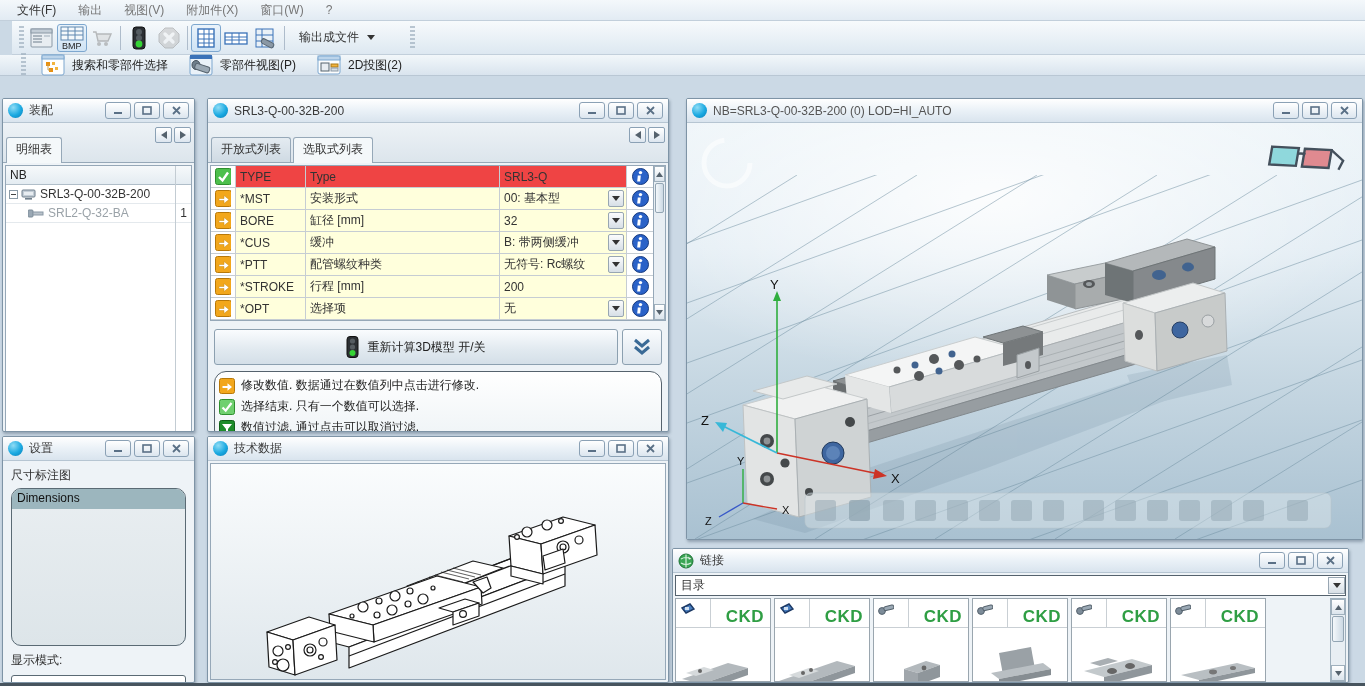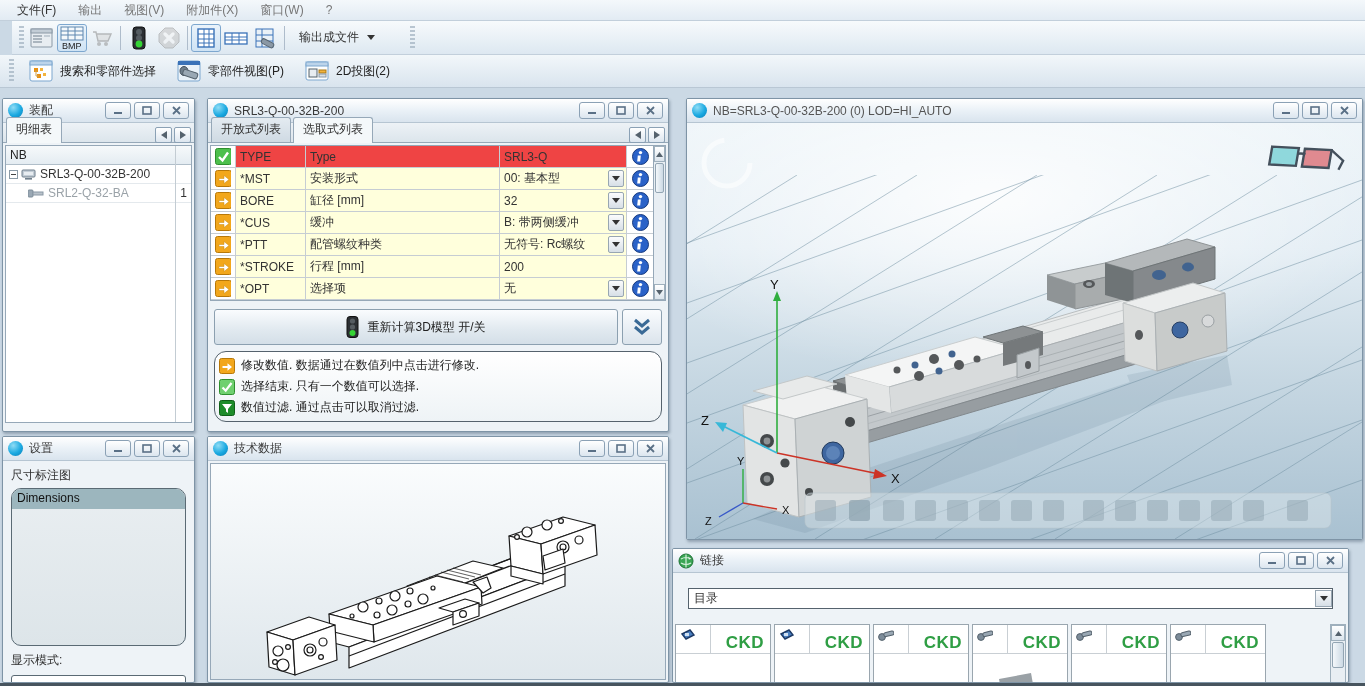--- a/index.html
+++ b/index.html
@@ -8,23 +8,23 @@
 
   
   .menubar { position:absolute; left:0; top:0; width:1365px; height:21px;
     background:linear-gradient(#f4f8fb,#e2ebf3); border-bottom:1px solid #c2cfdb;
     display:flex; align-items:center; padding-left:6px; }
   .menu-item { padding:2px 11px; color:#777; cursor:default; }
   .menu-item.first { color:#333; }
   .toolbar1 { position:absolute; left:12px; top:21px; width:1365px; height:34px;
     background:linear-gradient(#f7fafc,#dde8f1); border-bottom:1px solid #c2cfdb;
     display:flex; align-items:center; gap:0; padding-left:4px; }
-  .toolbar2 { position:absolute; left:0; top:55px; width:1365px; height:33px;
+  .toolbar2 { position:absolute; left:0; top:55px; width:1365px; height:21px;
     background:linear-gradient(#f2f7fa,#d9e4ee); border-bottom:1px solid #b9c7d4;
-    display:flex; align-items:center; gap:6px; padding-left:6px; }
+    display:flex; align-items:center; gap:6px; padding-left:18px; }
   .grip { width:5px; height:24px; margin:0 3px;
     background:repeating-linear-gradient(#9fb0bf 0 2px, transparent 2px 4px); opacity:.7; }
   .tbtn { width:30px; height:28px; border:1px solid transparent; border-radius:3px;
     display:flex; align-items:center; justify-content:center; }
   .tbtn.active { border-color:#7da7cf; background:linear-gradient(#eaf3fb,#cfe3f4); }
   .tbtn.disabled { opacity:.55; filter:grayscale(1); }
   .tsep { width:1px; height:24px; background:#aebccb; margin:0 3px; }
   .dropbtn { height:26px; border:1px solid transparent; border-radius:3px; display:flex;
     align-items:center; gap:8px; padding:0 10px; color:#333; }
   .t2btn { height:27px; display:flex; align-items:center; gap:6px; padding:0 8px 0 4px;
@@ -38,21 +38,21 @@
   .ptitle { height:24px; display:flex; align-items:center; gap:6px; padding:0 5px;
     background:linear-gradient(#ffffff,#eaf1f7 50%,#d9e4ee); border-bottom:1px solid #b6c5d2;
     color:#3a3a3a; }
   .pdot { width:15px; height:15px; border-radius:50%; flex:0 0 auto;
     background:radial-gradient(circle at 35% 30%, #8fdcf5, #1aa9e1 55%, #0b7cb4);
     border:1px solid #0b6f a0; }
   .wbtns { margin-left:auto; display:flex; gap:3px; }
   .wbtn { width:26px; height:17px; border:1px solid #8ba1b5; border-radius:3px;
     background:linear-gradient(#ffffff,#dce6ef); display:flex; align-items:center; justify-content:center; }
   .wbtn svg { display:block; }
-  .tabrow { height:20px; display:flex; align-items:flex-end; padding:0 3px;
+  .tabrow { height:40px; display:flex; align-items:flex-end; padding:0 3px;
     background:linear-gradient(#edf2f6,#dce5ec); border-bottom:1px solid #96a8b8; position:relative; }
   .tab { padding:3px 9px 4px; border:1px solid #96a8b8; border-bottom:none;
     border-radius:3px 3px 0 0; background:linear-gradient(#e4ebf1,#cfdae3); margin-right:2px; color:#333; }
   .tab.active { background:#f4f8fa; position:relative; top:1px; padding-bottom:5px; }
   .tabscroll { position:absolute; right:3px; top:4px; display:flex; gap:2px; }
   .tsbtn { width:17px; height:16px; border:1px solid #8ba1b5; border-radius:2px;
     background:linear-gradient(#fff,#dde6ef); display:flex; align-items:center; justify-content:center; }
 
   
   #assembly { left:2px; top:98px; width:193px; height:334px; }
@@ -111,21 +111,21 @@
   #tech { left:207px; top:436px; width:462px; height:247px; }
   .techbody { margin:2px; height:calc(100% - 28px); border:1px solid #96a8b8;
     background:linear-gradient(#fafcfd,#dfe7ec); }
 
   
   #viewport { left:686px; top:98px; width:677px; height:442px; }
   .vpbody { height:calc(100% - 24px); }
 
   
   #links { left:672px; top:548px; width:677px; height:135px; }
-  .linkcombo { margin:15px; height:21px; background:#fff; border:1px solid #55626d;
+  .linkcombo { margin:2px; height:21px; background:#fff; border:1px solid #55626d;
     display:flex; align-items:center; padding:0 0 0 5px; }
   .linkcombo .dd { margin-left:auto; width:17px; height:17px; border:1px solid #98a6b2;
     background:linear-gradient(#fbfcfd,#d7dfe6); display:flex; align-items:center; justify-content:center; }
   .thumbs { margin:1px 2px; display:flex; gap:3px; height:84px; position:relative; padding-right:18px; }
   .tile { width:96px; background:#fff; border:1px solid #9aa6af; position:relative; overflow:hidden; }
   .tile .cross-v { position:absolute; left:34px; top:0; width:1px; height:28px; background:#c9cfd4; }
   .tile .cross-h { position:absolute; left:0; top:28px; height:1px; width:100%; background:#c9cfd4; }
   .tile .brand { position:absolute; right:6px; top:8px; font-weight:bold; font-size:17px;
     color:#2f9e44; letter-spacing:.5px; }
   .tile .cicon { position:absolute; left:4px; top:4px; }

